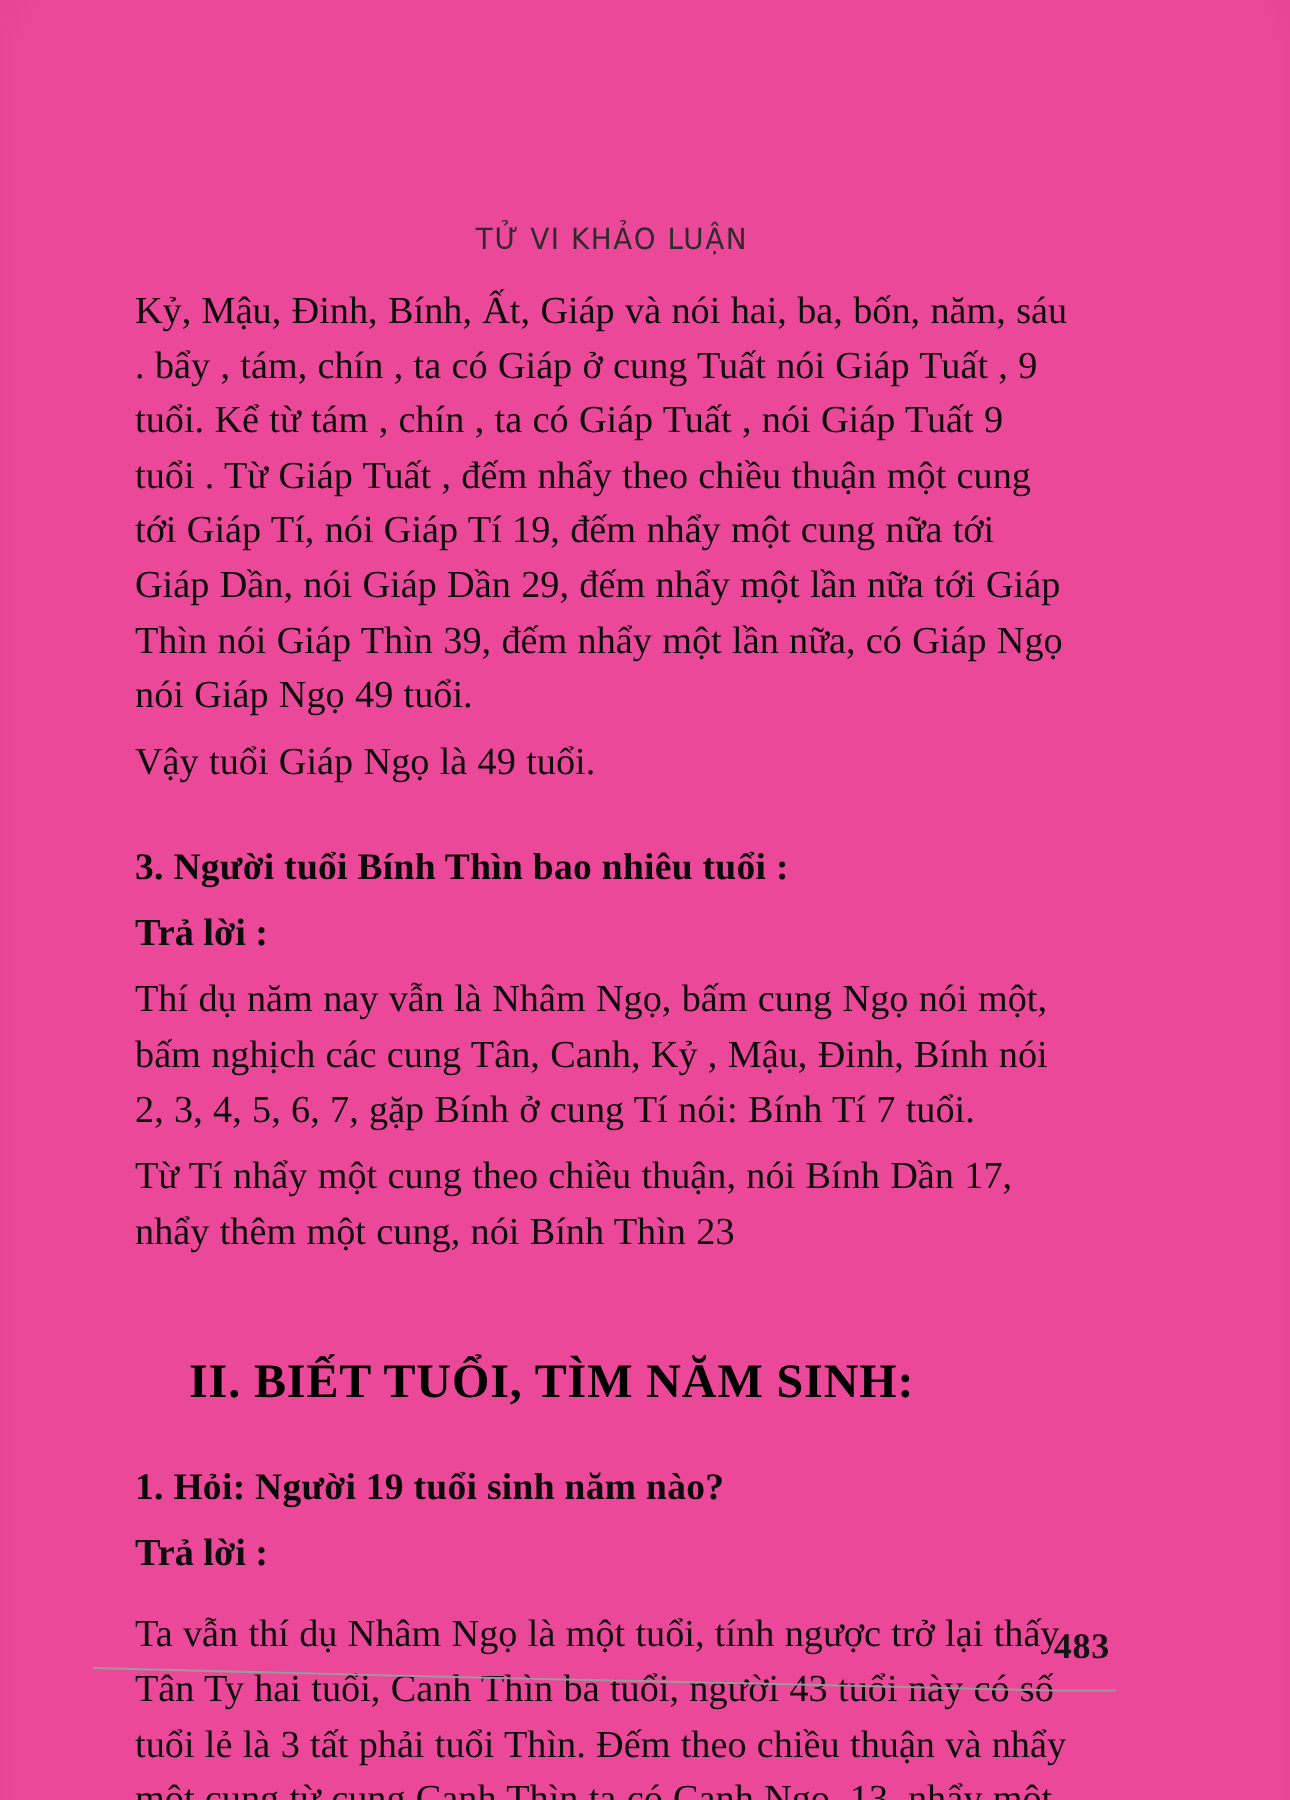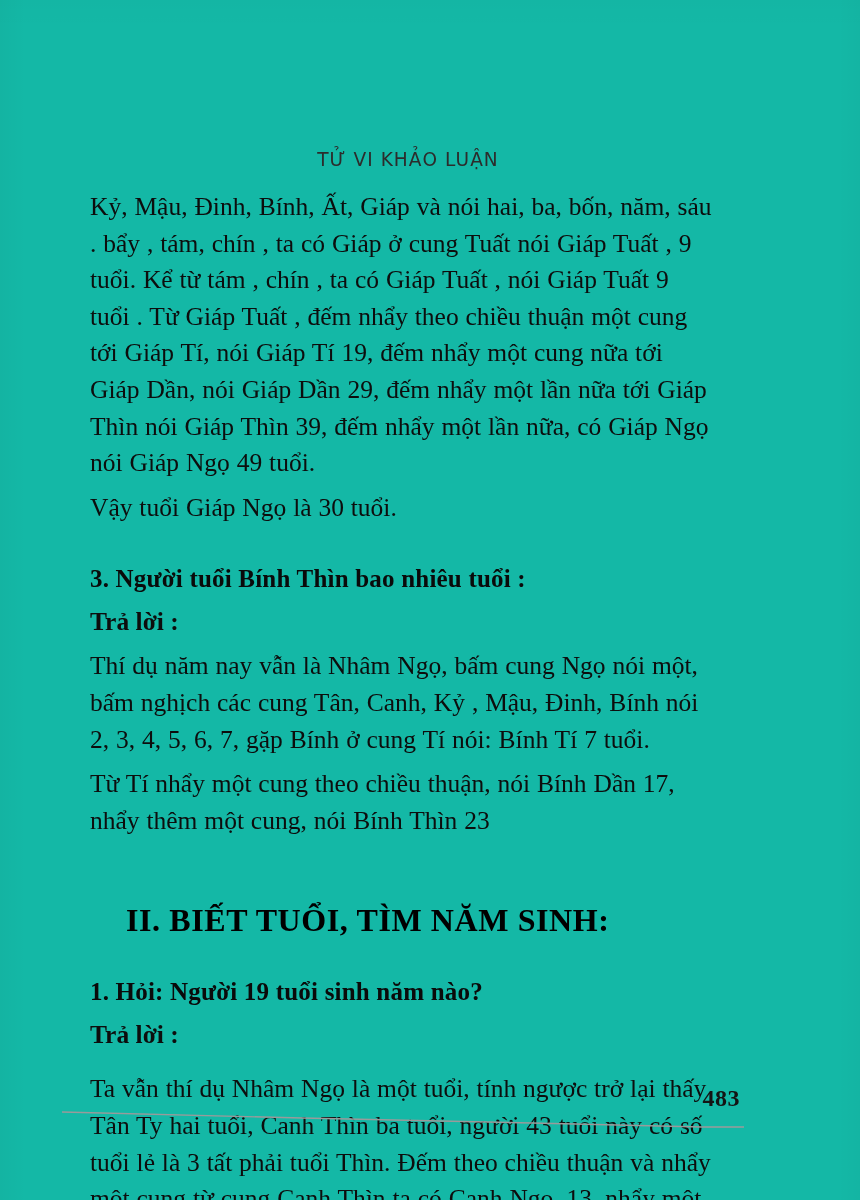--- a/index.html
+++ b/index.html
@@ -12,21 +12,21 @@
     height: 1200px;
     font-family: "Liberation Serif", "DejaVu Serif", serif;
     color: #111111;
     position: relative;
     overflow: hidden;
   }
 
   .page {
     position: absolute;
     inset: 0;
-    background: #14b8a6;
+    background: #ec4899;
   }
 
   
   .paper-tone {
     position: absolute;
     inset: 0;
     background:
       linear-gradient(90deg, rgba(0,0,0,0.022) 0px, rgba(0,0,0,0) 26px),
       linear-gradient(270deg, rgba(0,0,0,0.018) 0px, rgba(0,0,0,0) 22px),
       linear-gradient(180deg, rgba(0,0,0,0.012) 0px, rgba(0,0,0,0) 30px);
@@ -138,21 +138,21 @@
   <div class="content">
 
     <div class="running-head ink">TỬ VI KHẢO LUẬN</div>
 
     <div class="gap-md"></div>
 
     <p class="para ink">Kỷ, Mậu, Đinh, Bính, Ất, Giáp và nói hai, ba, bốn, năm, sáu . bẩy , tám, chín , ta có Giáp ở cung Tuất nói Giáp Tuất , 9 tuổi. Kể từ tám , chín , ta có Giáp Tuất , nói Giáp Tuất 9 tuổi . Từ Giáp Tuất , đếm nhẩy theo chiều thuận một cung tới Giáp Tí, nói Giáp Tí 19, đếm nhẩy một cung nữa tới Giáp Dần, nói Giáp Dần 29, đếm nhẩy một lần nữa tới Giáp Thìn nói Giáp Thìn 39, đếm nhẩy một lần nữa, có Giáp Ngọ nói Giáp Ngọ 49 tuổi.</p>
 
     <div class="gap-sm"></div>
 
-    <p class="para ink">Vậy tuổi Giáp Ngọ là 30 tuổi.</p>
+    <p class="para ink">Vậy tuổi Giáp Ngọ là 49 tuổi.</p>
 
     <div class="gap-lg"></div>
 
     <p class="subhead ink">3. Người tuổi Bính Thìn bao nhiêu tuổi :</p>
 
     <div class="gap-sm"></div>
 
     <p class="answer-label ink">Trả lời :</p>
 
     <div class="gap-sm"></div>

